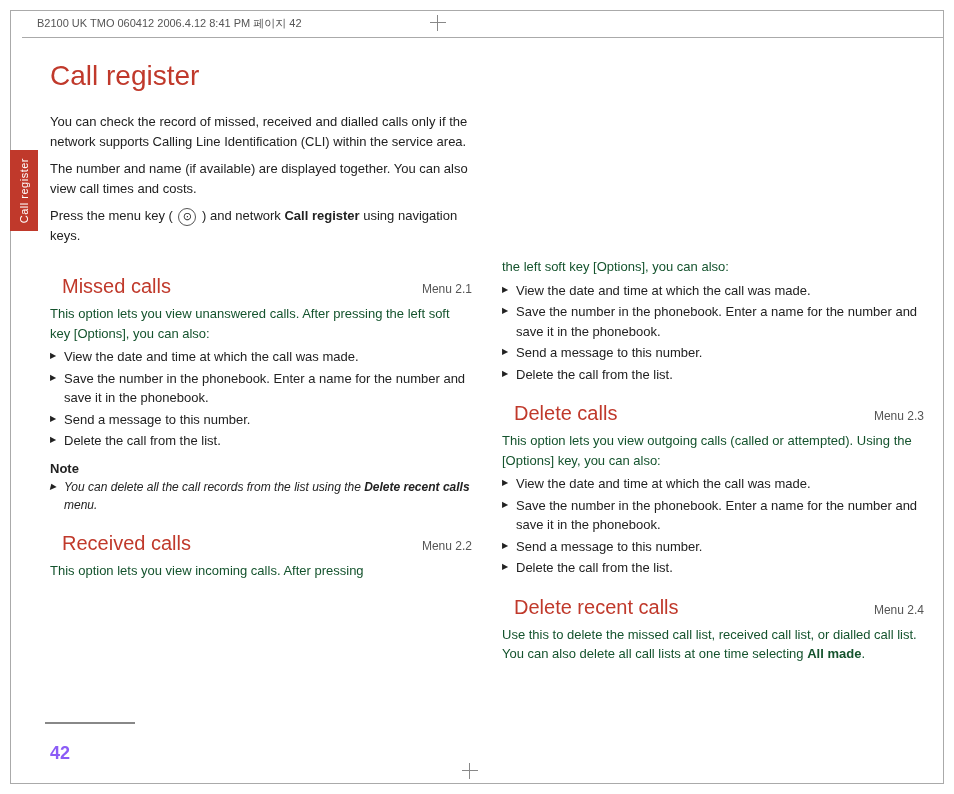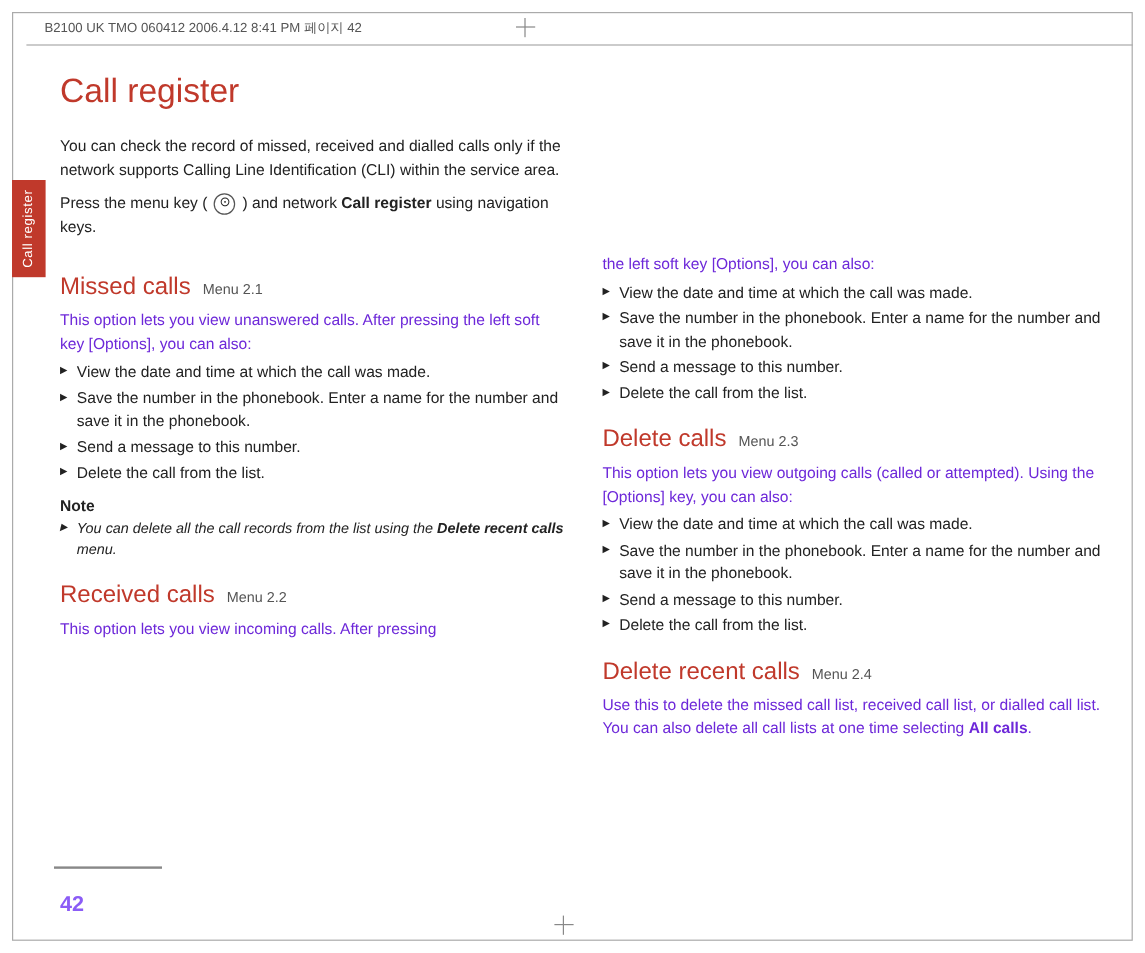--- a/index.html
+++ b/index.html
@@ -133,38 +133,40 @@
       font-size: 13px;
       line-height: 1.5;
       margin-bottom: 8px;
       color: #222;
     }
 
     
     .section-heading {
       display: flex;
       align-items: baseline;
+      justify-content: space-between;
       margin-top: 18px;
       margin-bottom: 6px;
+      margin-left: 12px;
     }
     .section-title {
       font-size: 20px;
       color: #c0392b;
       font-weight: 300;
     }
     .menu-label {
       font-size: 12px;
       color: #555;
       margin-left: 10px;
     }
 
     .section-body {
       font-size: 13px;
       line-height: 1.5;
-      color: #6d28d9;
+      color: #14532d;
       margin-bottom: 4px;
     }
 
     
     .bullet-list {
       list-style: none;
       padding: 0;
       margin: 4px 0;
     }
     .bullet-list li {
@@ -247,20 +249,21 @@
 
 <div class="page-number">42</div>
 
 <div class="content-area">
 
   <h1 class="page-title">Call register</h1>
 
   <div style="display:flex; gap:30px; margin-bottom:4px;align-items:flex-end;">
     <div style="flex:1;">
       <p class="intro-text">You can check the record of missed, received and dialled calls only if the network supports Calling Line Identification (CLI) within the service area.</p>
+      <p class="intro-text">The number and name (if available) are displayed together. You can also view call times and costs.</p>
       <p class="intro-text">
         <span>Press the menu key (</span>
         <span class="menu-key-icon">⊙</span>
         <span>) and network </span><strong>Call register</strong>
         <span>using navigation keys.</span>
       </p>
     </div>
     <div style="flex:1;"></div>
   </div>
 
@@ -314,18 +317,18 @@
         <li>Save the number in the phonebook. Enter a name for the number and save it in the phonebook.</li>
         <li>Send a message to this number.</li>
         <li>Delete the call from the list.</li>
       </ul>
 
       <div class="section-heading">
         <span class="section-title">Delete recent calls</span>
         <span class="menu-label">Menu 2.4</span>
       </div>
       <p class="section-body">
-        <span>Use this to delete the missed call list, received call list, or dialled call list. You can also delete all call lists at one time selecting </span><strong>All calls</strong><span>.</span>
+        <span>Use this to delete the missed call list, received call list, or dialled call list. You can also delete all call lists at one time selecting </span><strong>All made</strong><span>.</span>
       </p>
 
     </div>
   </div>
 </div>
 
 </body></html>

